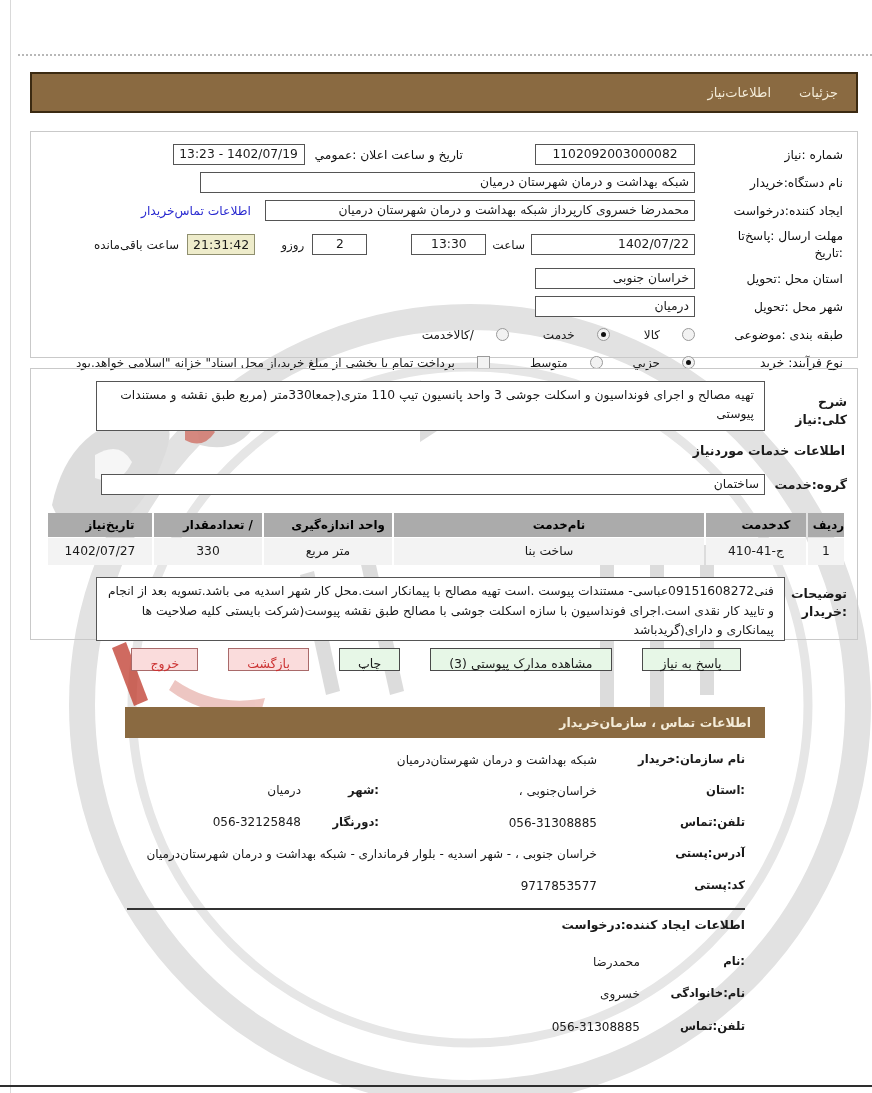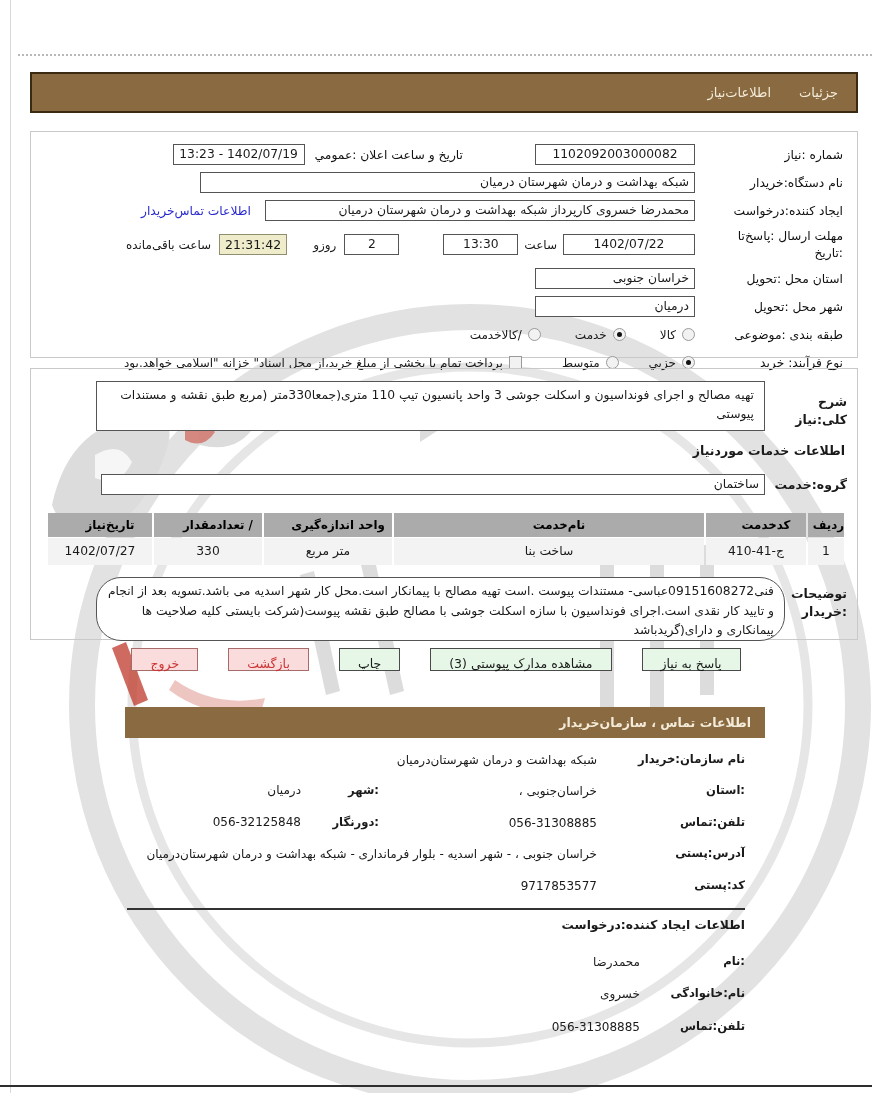--- a/index.html
+++ b/index.html
@@ -36,21 +36,21 @@
   .center { text-align:center; }
   .ltr { direction:ltr; unicode-bidi:embed; }
 
   .link { color:#2a2ad0; cursor:pointer; font-size:12.3px; }
 
   .radio { width:13px; height:13px; border:1px solid #9a9a9a; border-radius:50%; background:#f2f2f2;
            display:inline-block; position:relative; flex:none; }
   .radio.checked::after { content:""; position:absolute; left:3px; top:3px; width:5px; height:5px;
            border-radius:50%; background:#111; }
   .checkbox { width:13px; height:13px; border:1px solid #9a9a9a; background:#f2f2f2; display:inline-block; flex:none; }
-  .opt { display:flex; align-items:center; gap:6px; }
+  .opt { display:flex; align-items:center; gap:22px; }
 
   .timer { background:#eeeccb; border:1px solid #8f8f6f; width:68px; height:21px; line-height:19px;
            text-align:center; font-size:12.5px; }
 
   
   .bold { font-weight:bold; }
   .bigbox { border:1px solid #555; background:#fff; font-size:12.3px; padding:4px 10px; line-height:1.55;
             text-align:right; overflow:hidden; }
   .desc-row { display:flex; direction:rtl; align-items:flex-start; }
   .desc-label { width:82px; flex:none; font-weight:bold; font-size:12.5px; padding-top:12px; line-height:1.4; }
@@ -145,21 +145,21 @@
         <span class="flabel">ایجاد کننده:درخواست</span>
         <div class="ibox" style="width:430px;">محمدرضا خسروی کارپرداز شبکه بهداشت و درمان شهرستان درمیان</div>
         <span class="link" style="margin-right:14px;">اطلاعات تماس‌خریدار</span>
       </div>
 
       <div class="frow">
         <span class="flabel two-line">
           <span>مهلت ارسال :پاسخ‌تا</span><br>
           <span>:تاریخ</span>
         </span>
-        <div class="ibox ltr center" style="width:132px;">1402/07/22</div>
+        <div class="ibox ltr center" style="width:164px;text-align:right;">1402/07/22</div>
         <span style="margin-right:6px;">ساعت</span>
         <div class="ibox ltr center" style="width:75px; margin-right:6px;">13:30</div>
         <div class="ibox ltr center" style="width:55px; margin-right:44px;">2</div>
         <span style="margin-right:8px;">روزو</span>
         <div class="timer ltr" style="margin-right:26px;">21:31:42</div>
         <span style="margin-right:8px;">ساعت باقی‌مانده</span>
       </div>
 
       <div class="frow">
         <span class="flabel">استان محل :تحویل</span>
@@ -236,21 +236,21 @@
           <div class="td c5">330</div>
           <div class="td c6 ltr">1402/07/27</div>
         </div>
       </div>
 
       <div class="notes-row">
         <span class="notes-label">
           <span>توضیحات</span><br>
           <span>:خریدار</span>
         </span>
-        <div class="bigbox" style="flex:1; height:64px; margin-left:55px; line-height:1.6;border-radius:25px;">فنی09151608272عباسی- مستندات پیوست .است تهیه مصالح با پیمانکار است.محل کار شهر اسدیه می باشد.تسویه بعد از انجام و تایید کار نقدی است.اجرای فونداسیون با سازه اسکلت جوشی با مصالح طبق نقشه پیوست(شرکت بایستی کلیه صلاحیت ها پیمانکاری و دارای(گریدباشد</div>
+        <div class="bigbox" style="flex:1; height:64px; margin-left:55px; line-height:1.6;">فنی09151608272عباسی- مستندات پیوست .است تهیه مصالح با پیمانکار است.محل کار شهر اسدیه می باشد.تسویه بعد از انجام و تایید کار نقدی است.اجرای فونداسیون با سازه اسکلت جوشی با مصالح طبق نقشه پیوست(شرکت بایستی کلیه صلاحیت ها پیمانکاری و دارای(گریدباشد</div>
       </div>
 
     </div>
 
     <div class="btnrow">
       <div class="btn btn-green">پاسخ به نیاز</div>
       <div class="btn btn-green">مشاهده مدارک پیوستی (3)</div>
       <div class="btn btn-green">چاپ</div>
       <div class="btn btn-pink">بازگشت</div>
       <div class="btn btn-pink">خروج</div>

